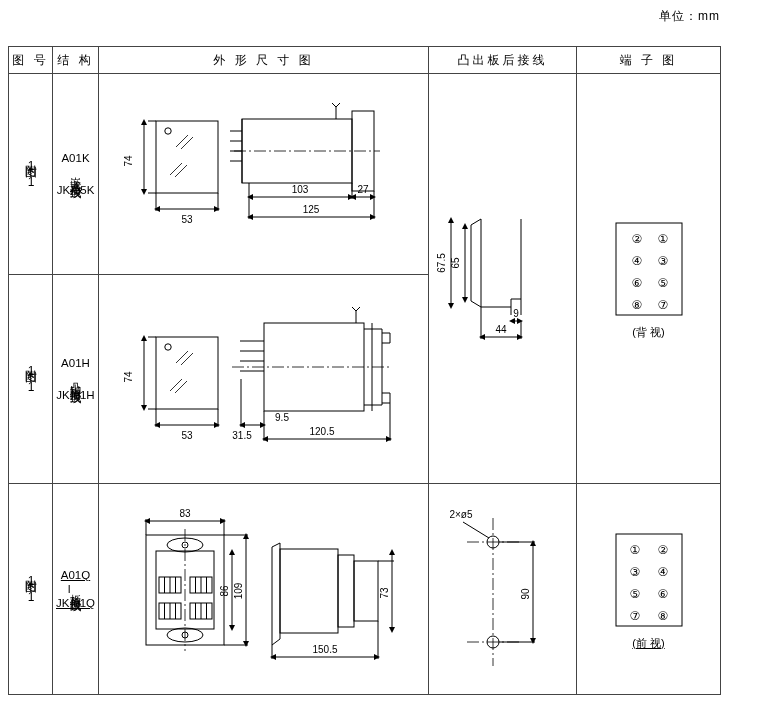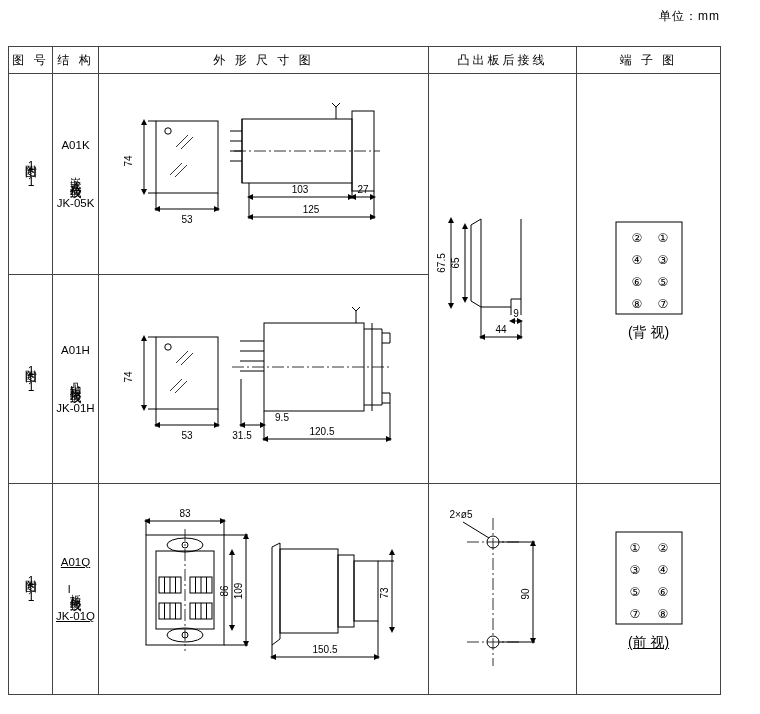--- a/index.html
+++ b/index.html
@@ -44,38 +44,38 @@
     text-orientation:upright;
     display:inline-block;
     letter-spacing:2px;
     line-height:1.6;
   }
   .struct-stack{
     display:flex;
     flex-direction:column;
     align-items:center;
     justify-content:center;
-    gap:16px;
+    gap:3px;
     font-size:11.5px;
     line-height:1.25;
   }
   .struct-stack .code{letter-spacing:0px;}
   .struct-stack .mid{
     writing-mode:vertical-rl;
     text-orientation:upright;
     letter-spacing:2px;
   }
   .row1 td{height:200px;}
   .row2 td{height:208px;}
   .row3 td{height:210px;text-decoration:underline;}
   svg{display:block;}
   .svgbox{display:flex;align-items:center;justify-content:center;height:100%;}
 
   .term-caption{
-    font-size:14px;
+    font-size:11px;
     margin-top:4px;
     text-align:center;
   }
   .termbox{
     display:flex;flex-direction:column;align-items:center;justify-content:center;
   }
   text{font-family:"Liberation Sans","DejaVu Sans",sans-serif;}
 </style>
 </head>
 <body>

